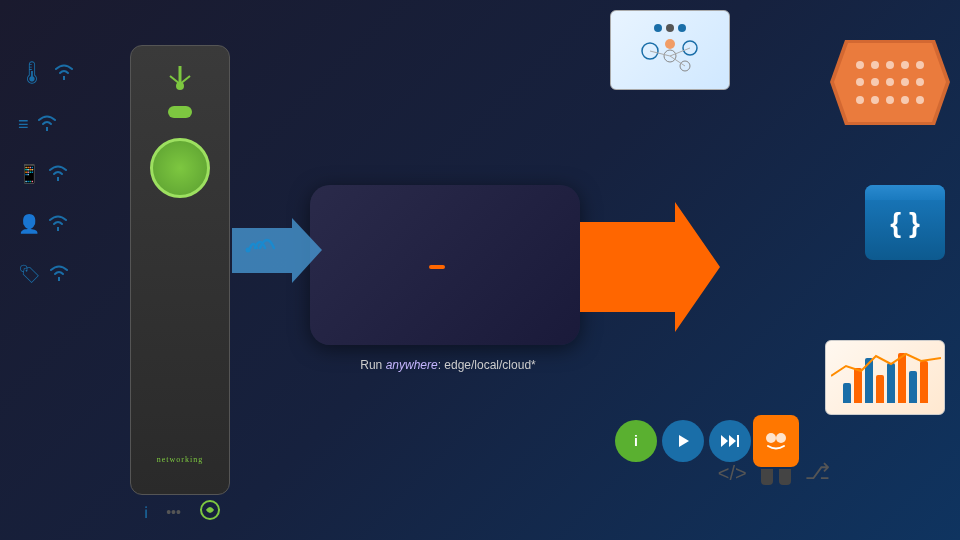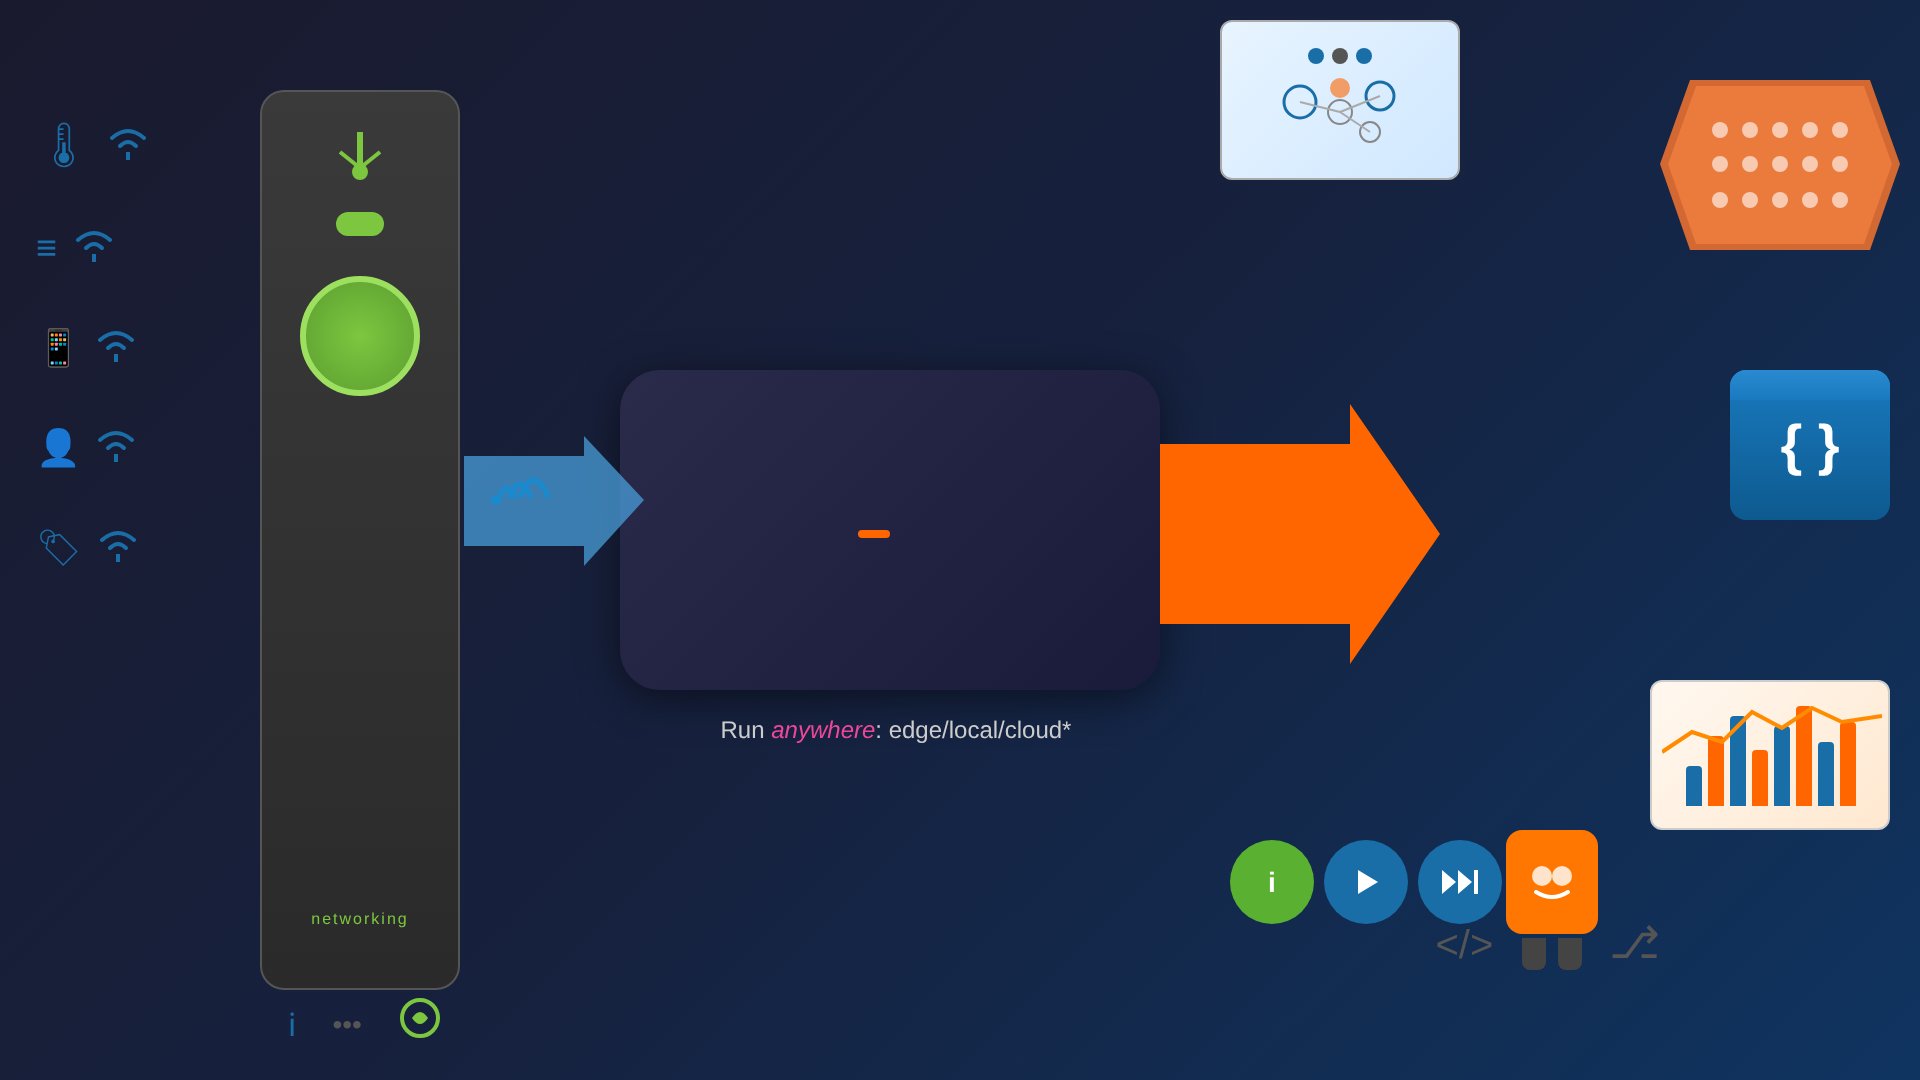--- a/index.html
+++ b/index.html
@@ -83,20 +83,21 @@
       border: 3px solid #9de060;
     }
 
     .hpe-logo {
       position: absolute;
       bottom: 30px;
       left: 50%;
       transform: translateX(-50%);
       width: 90px;
       text-align: center;
+      font-family: Liberation Serif, serif;
     }
 
     
     .pareto-box {
       position: absolute;
       left: 310px;
       top: 185px;
       width: 270px;
       height: 160px;
       background: linear-gradient(135deg, #2a2a4a 0%, #1a1a3a 100%);
@@ -369,21 +370,21 @@
   <div style="display:flex;align-items:center;gap:8px;margin-top:4px;">
     <span style="background:#ff6600;color:white;padding:2px 8px;border-radius:4px;font-size:11px;font-weight:bold;font-style:italic;"></span>
     <span style="color:#aaa;font-size:12px;"></span>
     <span style="color:#aaa;font-size:12px;">
       <span style="color:#ccc;"></span><span style="color:white;font-weight:bold;"></span>
     </span>
   </div>
 </div>
 
 <div style="position:absolute;left:318px;top:358px;color:#ccc;font-size:12px;text-align:center;width:260px;">
-  Run <span style="font-style:italic;color:#ec4899;">anywhere</span>: edge/local/cloud*
+  Run <span style="font-style:italic;color:#c4b5fd;">anywhere</span>: edge/local/cloud*
 </div>
 <div style="position:absolute;left:318px;top:375px;color:#999;font-size:10px;text-align:center;width:260px;"></div>
 
 <svg style="position:absolute;left:580px;top:202px;z-index:2;" width="140" height="130" viewBox="0 0 140 130">
   <polygon points="0,20 95,20 95,0 140,65 95,130 95,110 0,110" fill="#ff6600"></polygon>
 </svg>
 
 <div style="position:absolute;left:590px;top:228px;color:white;font-size:13px;font-weight:bold;line-height:1.4;z-index:10;">
   <div></div>
   <div></div>

